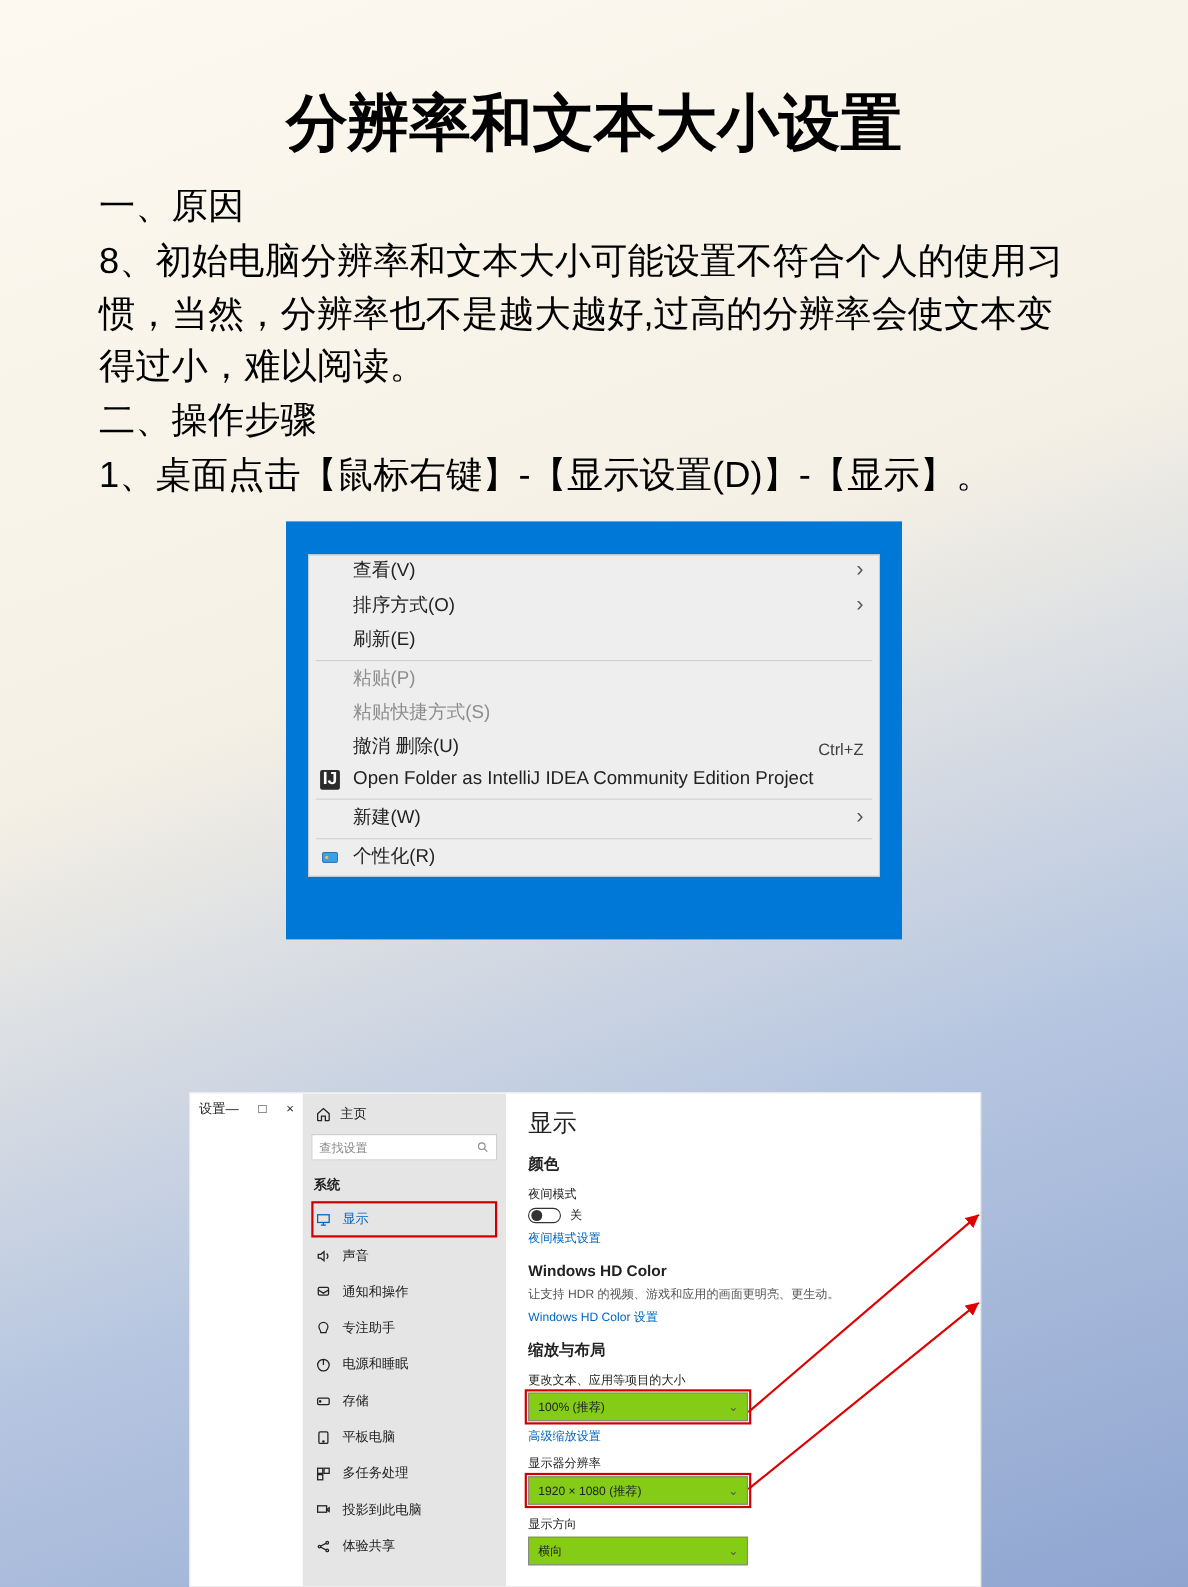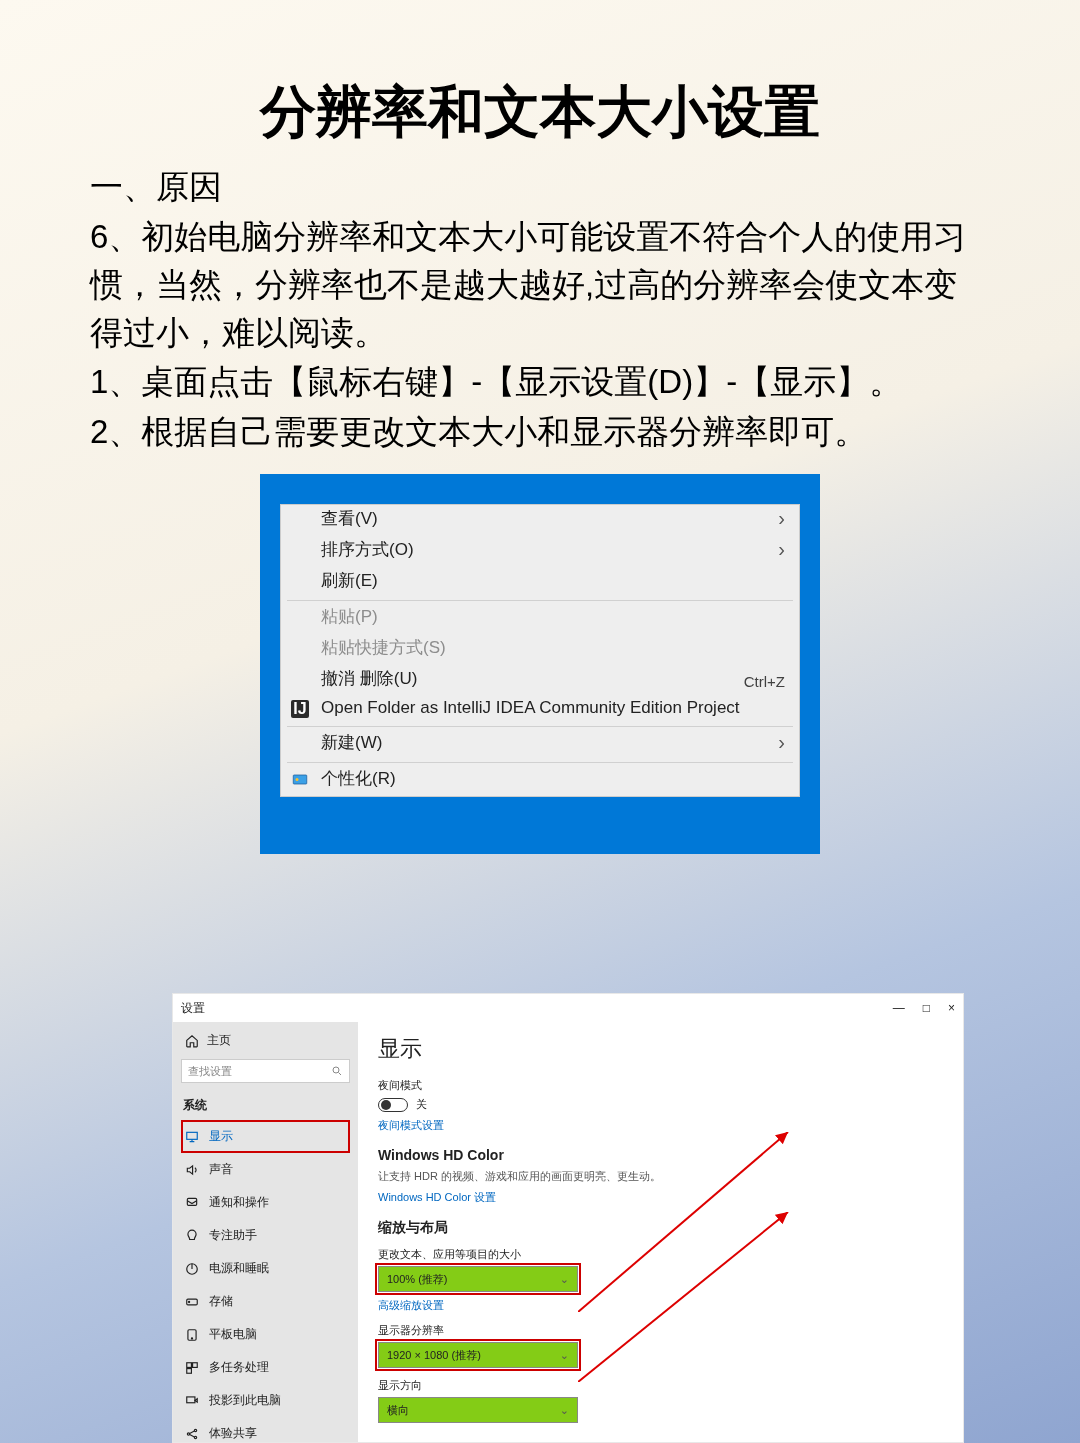--- a/index.html
+++ b/index.html
@@ -33,23 +33,23 @@
   }
   .ctx-row .shortcut { margin-left: auto; color: #404040; font-size: 15px; }
   .ctx-sep { height: 1px; background: #d0d0d0; margin: 2px 6px; }
   .ctx-row.disabled { color: #8d8d8d; }
   .ctx-icon { position: absolute; left: 10px; width: 18px; height: 18px; display:flex; align-items:center; justify-content:center; }
   .ij-icon { background:#2b2b2b; color:#fff; font-size:16px; font-weight:600; border-radius:2px; }
   .mon-icon svg, .pers-icon svg { width:18px; height:18px; }
 
   
   .shot2 {
-    position: absolute; left: 172px; bottom: 0; width: 792px; height: 450px;
+    position: absolute; left: 172px; bottom: 0; width: 720px; height: 450px;
     background: #fff; border: 1px solid #e8e8e8;
-    display: flex; flex-direction: column; margin-top: 12px;
+    display: flex;  margin-top: 12px;
   }
   .win-titlebar {
     height: 28px; display: flex; align-items: center; font-size: 12px;
     padding: 0 8px; color: #222;
   }
   .win-ctrl { margin-left: auto; display: flex; gap: 18px; font-size: 12px; color: #222; }
   .settings-body { flex: 1; display: flex; overflow: hidden; }
   .sidebar {
     width: 185px; background: #e5e5e5; border-right: 0; padding: 6px 8px;
     font-size: 12px; color: #222;
@@ -87,23 +87,23 @@
 
   
   .arrow { position:absolute; pointer-events:none; }
 </style>
 </head>
 <body>
 
 <div class="doc-title">分辨率和文本大小设置</div>
 <div class="doc-body">
   <p>一、原因</p>
-  <p>6、初始电脑分辨率和文本大小可能设置不符合个人的使用习惯，当然，分辨率也不是越大越好,过高的分辨率会使文本变得过小，难以阅读。</p>
+  <p>8、初始电脑分辨率和文本大小可能设置不符合个人的使用习惯，当然，分辨率也不是越大越好,过高的分辨率会使文本变得过小，难以阅读。</p>
+  <p>二、操作步骤</p>
   <p>1、桌面点击【鼠标右键】-【显示设置(D)】-【显示】。</p>
-  <p>2、根据自己需要更改文本大小和显示器分辨率即可。</p>
 </div>
 
 <div class="shot1">
   <div class="ctx">
     <div class="ctx-row sub">
         <span>查看(V)</span>
       </div>
     <div class="ctx-row sub">
         <span>排序方式(O)</span>
       </div>
@@ -240,20 +240,21 @@
             <path d="M8 11l8-4M8 13l8 4"></path>
           </svg>
         <span>体验共享</span>
       </div>
 
     </div>
 
     <div class="main">
       <h1>显示</h1>
 
+      <h2>颜色</h2>
       <div class="sub-label">夜间模式</div>
       <div class="toggle">
         <div class="toggle-pill"></div>
         <span>关</span>
       </div>
       <a class="link">夜间模式设置</a>
 
       <h2>Windows HD Color</h2>
       <div class="desc">让支持 HDR 的视频、游戏和应用的画面更明亮、更生动。</div>
       <a class="link">Windows HD Color 设置</a>

